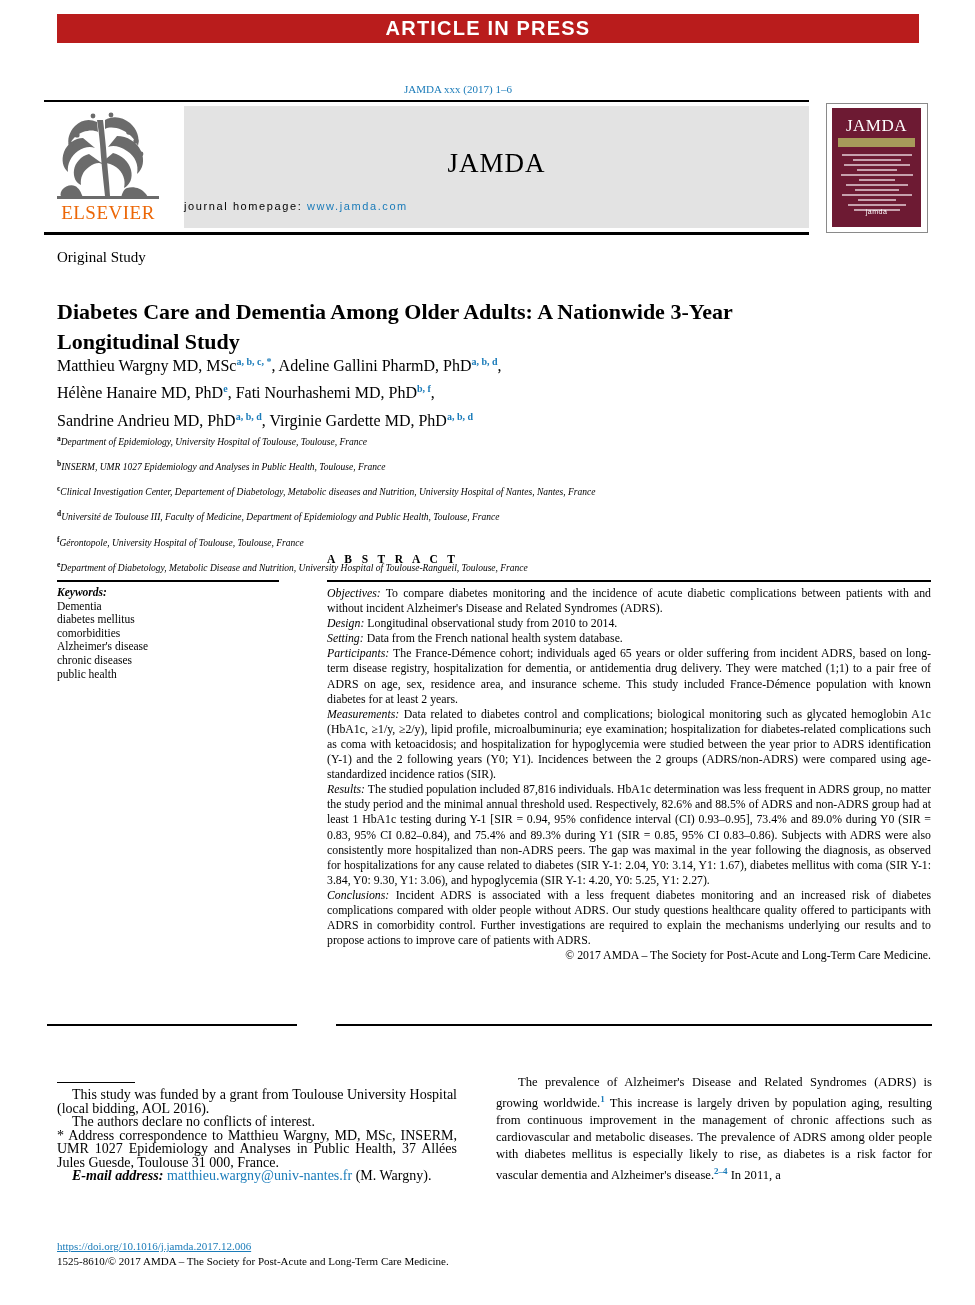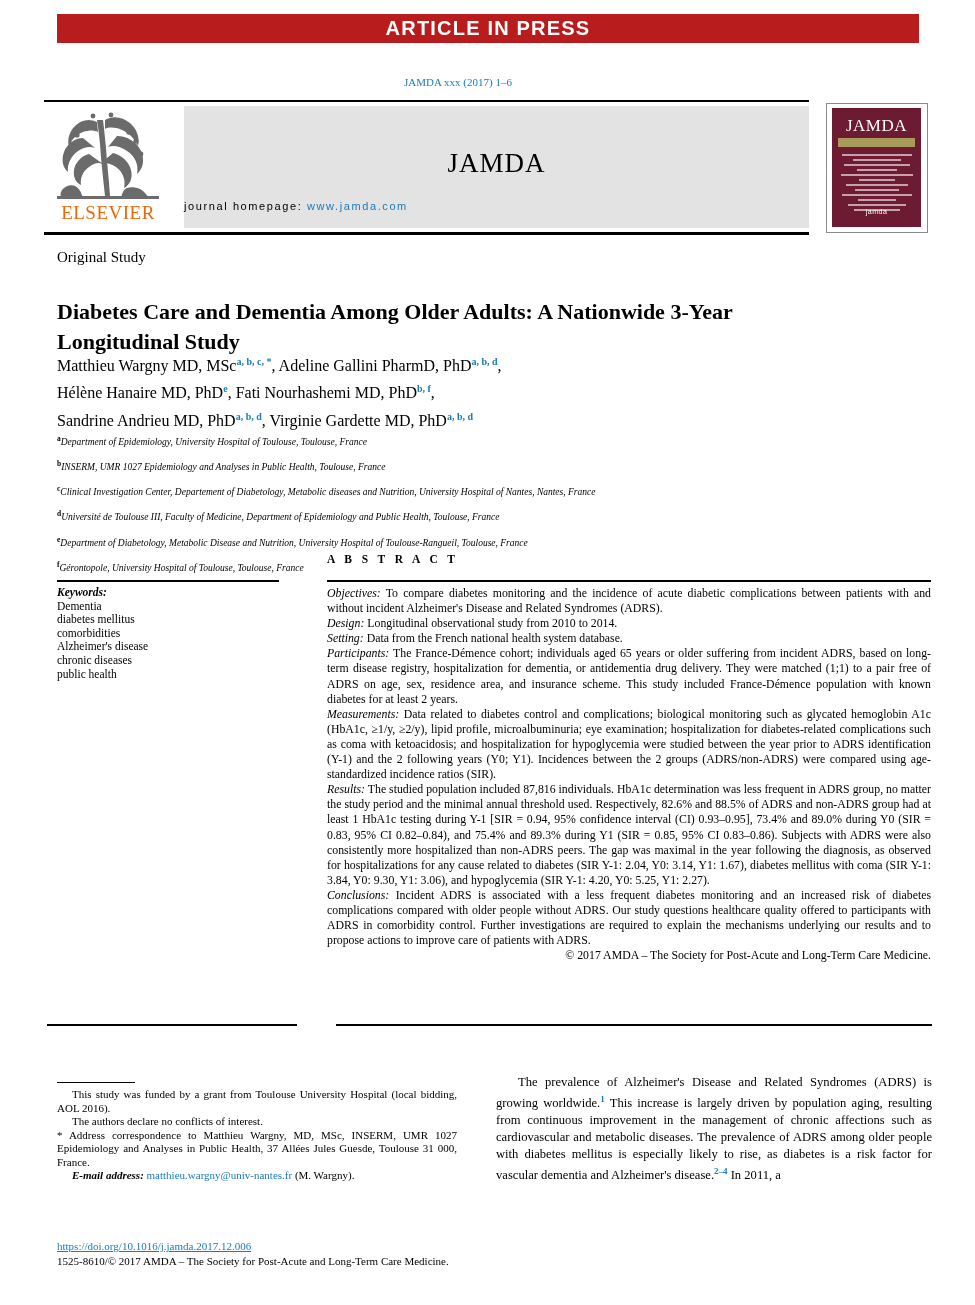--- a/index.html
+++ b/index.html
@@ -31,21 +31,21 @@
     letter-spacing: 1.2px;
     display: flex;
     align-items: center;
     justify-content: center;
   }
 
   
   .running-head {
     position: absolute;
     left: 0;
-    top: 76px;
+    top: 83px;
     width: 916px;
     text-align: center;
     color: #1a7bb9;
     font-size: 11px;
     font-family: "Liberation Serif", serif;
   }
 
   
   .masthead {
     position: absolute;
@@ -300,21 +300,21 @@
     top: 1082px;
     width: 78px;
     height: 1px;
     background: #000;
   }
   .footnotes {
     position: absolute;
     left: 57px;
     top: 1088px;
     width: 400px;
-    font-size: 11px;
+    font-size: 14px;
     line-height: 13.5px;
     text-align: justify;
   }
   .footnotes p { margin: 0; }
   .footnotes .indent { text-indent: 15px; }
   .footnotes .email-label { font-style: italic; font-weight: bold; }
   .link-blue { color: #1a7bb9; }
 
   .doi-line {
     position: absolute;
@@ -431,22 +431,22 @@
   <span>Fati Nourhashemi MD, PhD</span><sup>b, f</sup>,<br>
   <span>Sandrine Andrieu MD, PhD</span><sup>a, b, d</sup>,
   <span>Virginie Gardette MD, PhD</span><sup>a, b, d</sup>
 </div>
 
 <div class="affils">
   <div><sup>a</sup><span>Department of Epidemiology, University Hospital of Toulouse, Toulouse, France</span></div>
   <div><sup>b</sup><span>INSERM, UMR 1027 Epidemiology and Analyses in Public Health, Toulouse, France</span></div>
   <div><sup>c</sup><span>Clinical Investigation Center, Departement of Diabetology, Metabolic diseases and Nutrition, University Hospital of Nantes, Nantes, France</span></div>
   <div><sup>d</sup><span>Université de Toulouse III, Faculty of Medicine, Department of Epidemiology and Public Health, Toulouse, France</span></div>
+  <div><sup>f</sup><span>Gérontopole, University Hospital of Toulouse, Toulouse, France</span></div>
   <div><sup>e</sup><span>Department of Diabetology, Metabolic Disease and Nutrition, University Hospital of Toulouse-Rangueil, Toulouse, France</span></div>
-  <div><sup>f</sup><span>Gérontopole, University Hospital of Toulouse, Toulouse, France</span></div>
 </div>
 
 <div class="kw-rule"></div>
 <div class="keywords">
   <div class="kw-head">Keywords:</div>
   <div>Dementia</div>
   <div>diabetes mellitus</div>
   <div>comorbidities</div>
   <div>Alzheimer's disease</div>
   <div>chronic diseases</div>

